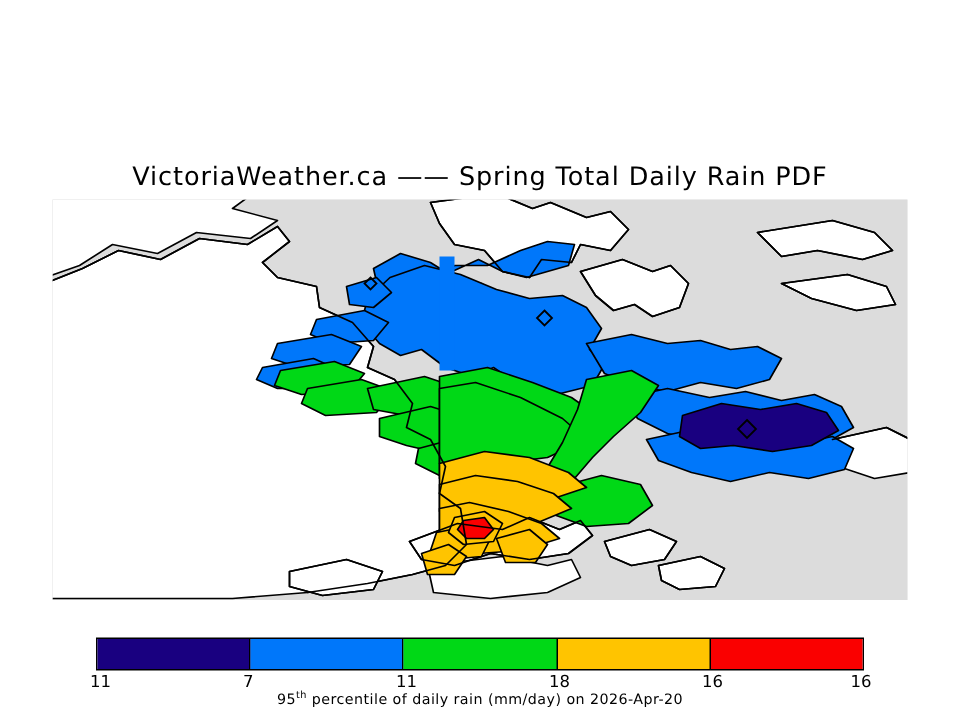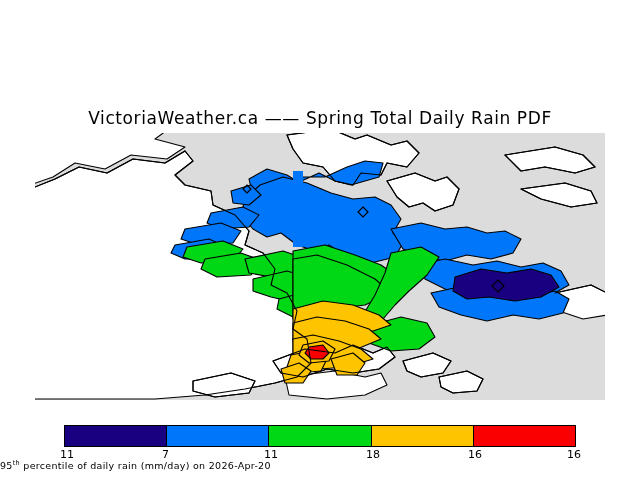--- a/index.html
+++ b/index.html
@@ -97,20 +97,21 @@
     font-family: "DejaVu Sans", sans-serif;
     font-size: 11px;
     color: #000000;
     white-space: pre;
   }
   #cb-caption {
     position: absolute;
     left: 0;
     top: 459px;
     width: 640px;
+    text-align: center;
     font-family: "DejaVu Sans", sans-serif;
     font-size: 9.5px;
     letter-spacing: 0.3px;
     color: #000000;
     white-space: pre;
   }
   #cb-caption sup {
     font-size: 6.5px;
     vertical-align: super;
   }

